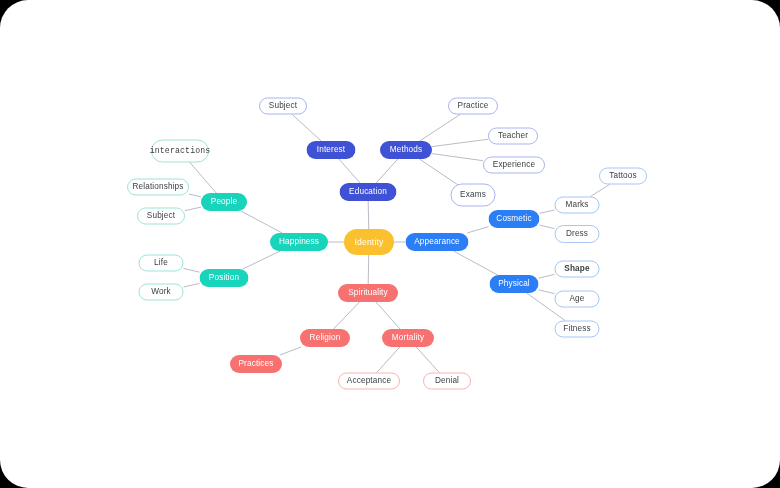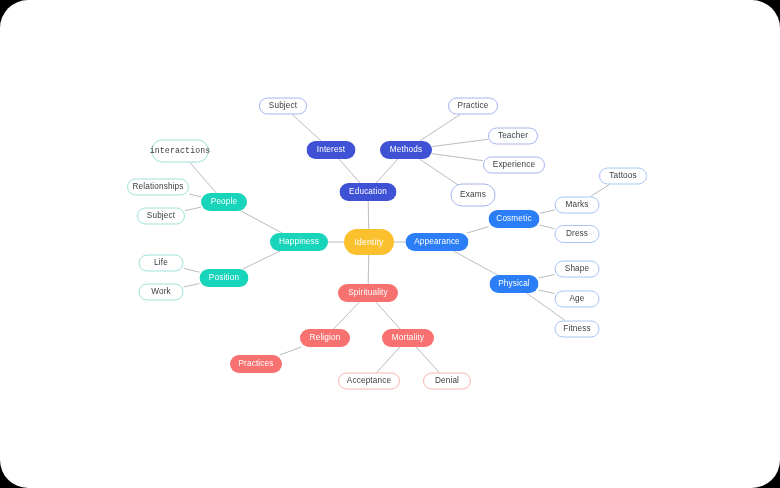--- a/index.html
+++ b/index.html
@@ -103,21 +103,21 @@
       <div class="node outline" style="left: 473px; top: 106px; width: 50px; height: 17px; background: rgb(255, 255, 255); border: 1px solid rgb(167, 180, 240);">Practice</div>
       <div class="node outline" style="left: 513px; top: 136px; width: 50px; height: 17px; background: rgb(255, 255, 255); border: 1px solid rgb(167, 180, 240);">Teacher</div>
       <div class="node outline" style="left: 514px; top: 165px; width: 62px; height: 17px; background: rgb(255, 255, 255); border: 1px solid rgb(167, 180, 240);">Experience</div>
       <div class="node outline" style="left: 473px; top: 195px; width: 45px; height: 23px; background: rgb(255, 255, 255); border: 1px solid rgb(167, 180, 240);">Exams</div>
       <div class="node filled" style="left: 437px; top: 242px; width: 63px; height: 18px; background: rgb(43, 126, 246);">Appearance</div>
       <div class="node filled" style="left: 514px; top: 219px; width: 51px; height: 18px; background: rgb(43, 126, 246);">Cosmetic</div>
       <div class="node filled" style="left: 514px; top: 284px; width: 49px; height: 18px; background: rgb(43, 126, 246);">Physical</div>
       <div class="node outline" style="left: 623px; top: 176px; width: 48px; height: 17px; background: rgb(255, 255, 255); border: 1px solid rgb(167, 198, 245);">Tattoos</div>
       <div class="node outline" style="left: 577px; top: 205px; width: 45px; height: 17px; background: rgb(255, 255, 255); border: 1px solid rgb(167, 198, 245);">Marks</div>
       <div class="node outline" style="left: 577px; top: 234px; width: 45px; height: 18px; background: rgb(255, 255, 255); border: 1px solid rgb(167, 198, 245);">Dress</div>
-      <div class="node outline" style="left: 577px; top: 269px; width: 45px; height: 17px; background: rgb(255, 255, 255); border: 1px solid rgb(167, 198, 245);">Shape</div>
+      <div class="node outline" style="left: 577px; top: 269px; width: 45px; height: 17px; background: rgb(255, 255, 255); border: 1px solid rgb(167, 198, 245); font-weight: bold;">Shape</div>
       <div class="node outline" style="left: 577px; top: 299px; width: 45px; height: 17px; background: rgb(255, 255, 255); border: 1px solid rgb(167, 198, 245);">Age</div>
       <div class="node outline" style="left: 577px; top: 329px; width: 45px; height: 17px; background: rgb(255, 255, 255); border: 1px solid rgb(167, 198, 245);">Fitness</div>
       <div class="node filled" style="left: 299px; top: 242px; width: 58px; height: 18px; background: rgb(23, 212, 187);">Happiness</div>
       <div class="node filled" style="left: 224px; top: 202px; width: 46px; height: 18px; background: rgb(23, 212, 187);">People</div>
       <div class="node filled" style="left: 224px; top: 278px; width: 49px; height: 18px; background: rgb(23, 212, 187);">Position</div>
       <div class="node outline" style="left: 180px; top: 151px; width: 58px; height: 23px; background: rgb(255, 255, 255); border: 1px solid rgb(159, 227, 218); font-family: Liberation Mono, monospace;">interactions</div>
       <div class="node outline" style="left: 158px; top: 187px; width: 62px; height: 17px; background: rgb(255, 255, 255); border: 1px solid rgb(159, 227, 218);">Relationships</div>
       <div class="node outline" style="left: 161px; top: 216px; width: 48px; height: 17px; background: rgb(255, 255, 255); border: 1px solid rgb(159, 227, 218);">Subject</div>
       <div class="node outline" style="left: 161px; top: 263px; width: 45px; height: 17px; background: rgb(255, 255, 255); border: 1px solid rgb(159, 227, 218);">Life</div>
       <div class="node outline" style="left: 161px; top: 292px; width: 45px; height: 17px; background: rgb(255, 255, 255); border: 1px solid rgb(159, 227, 218);">Work</div>

